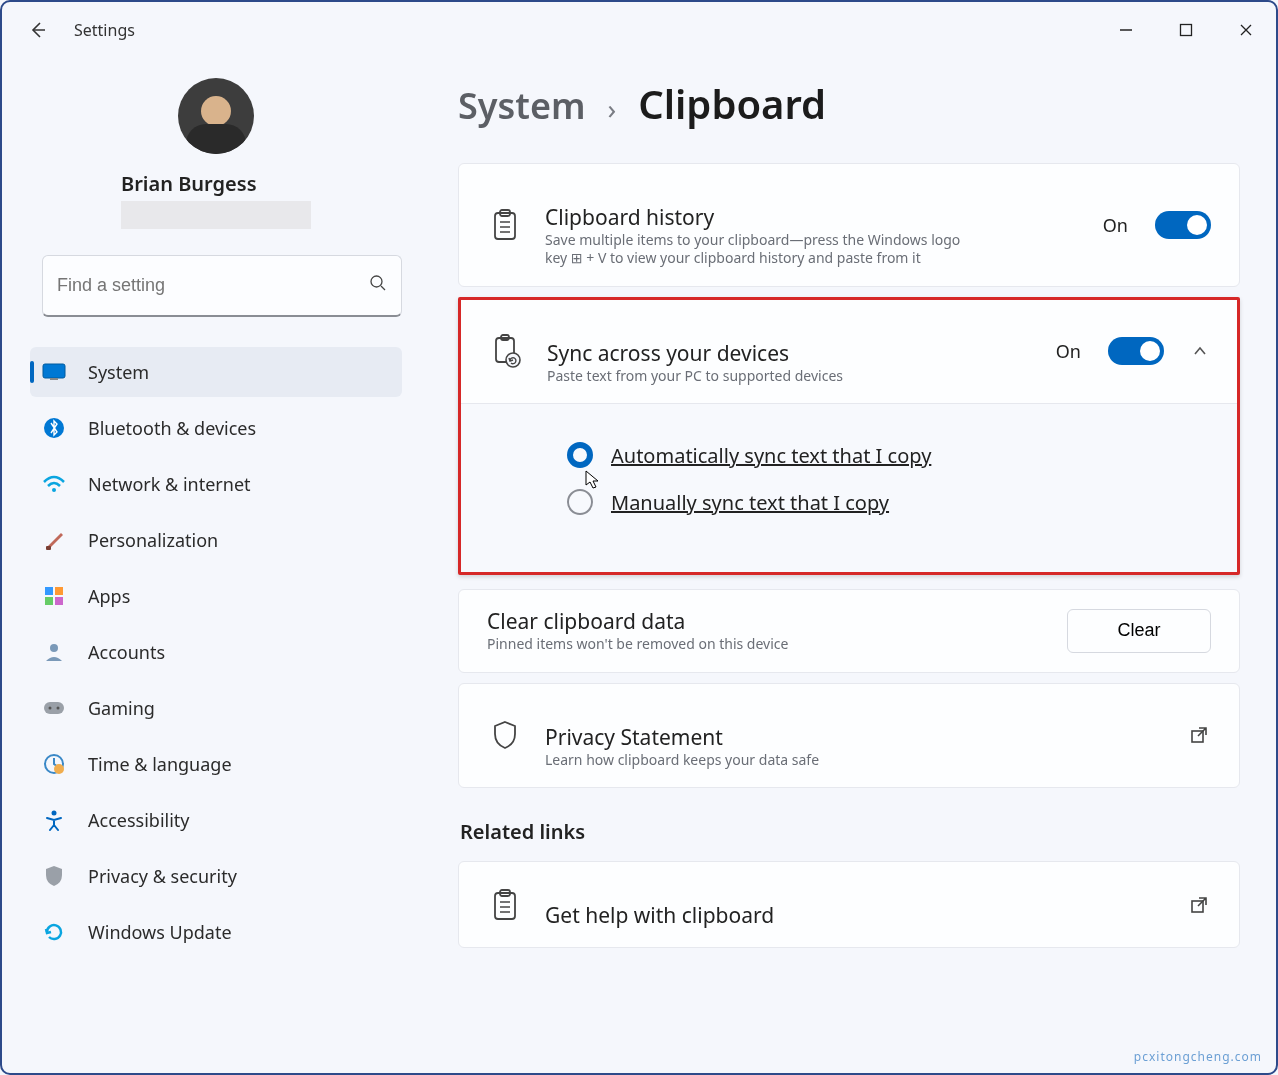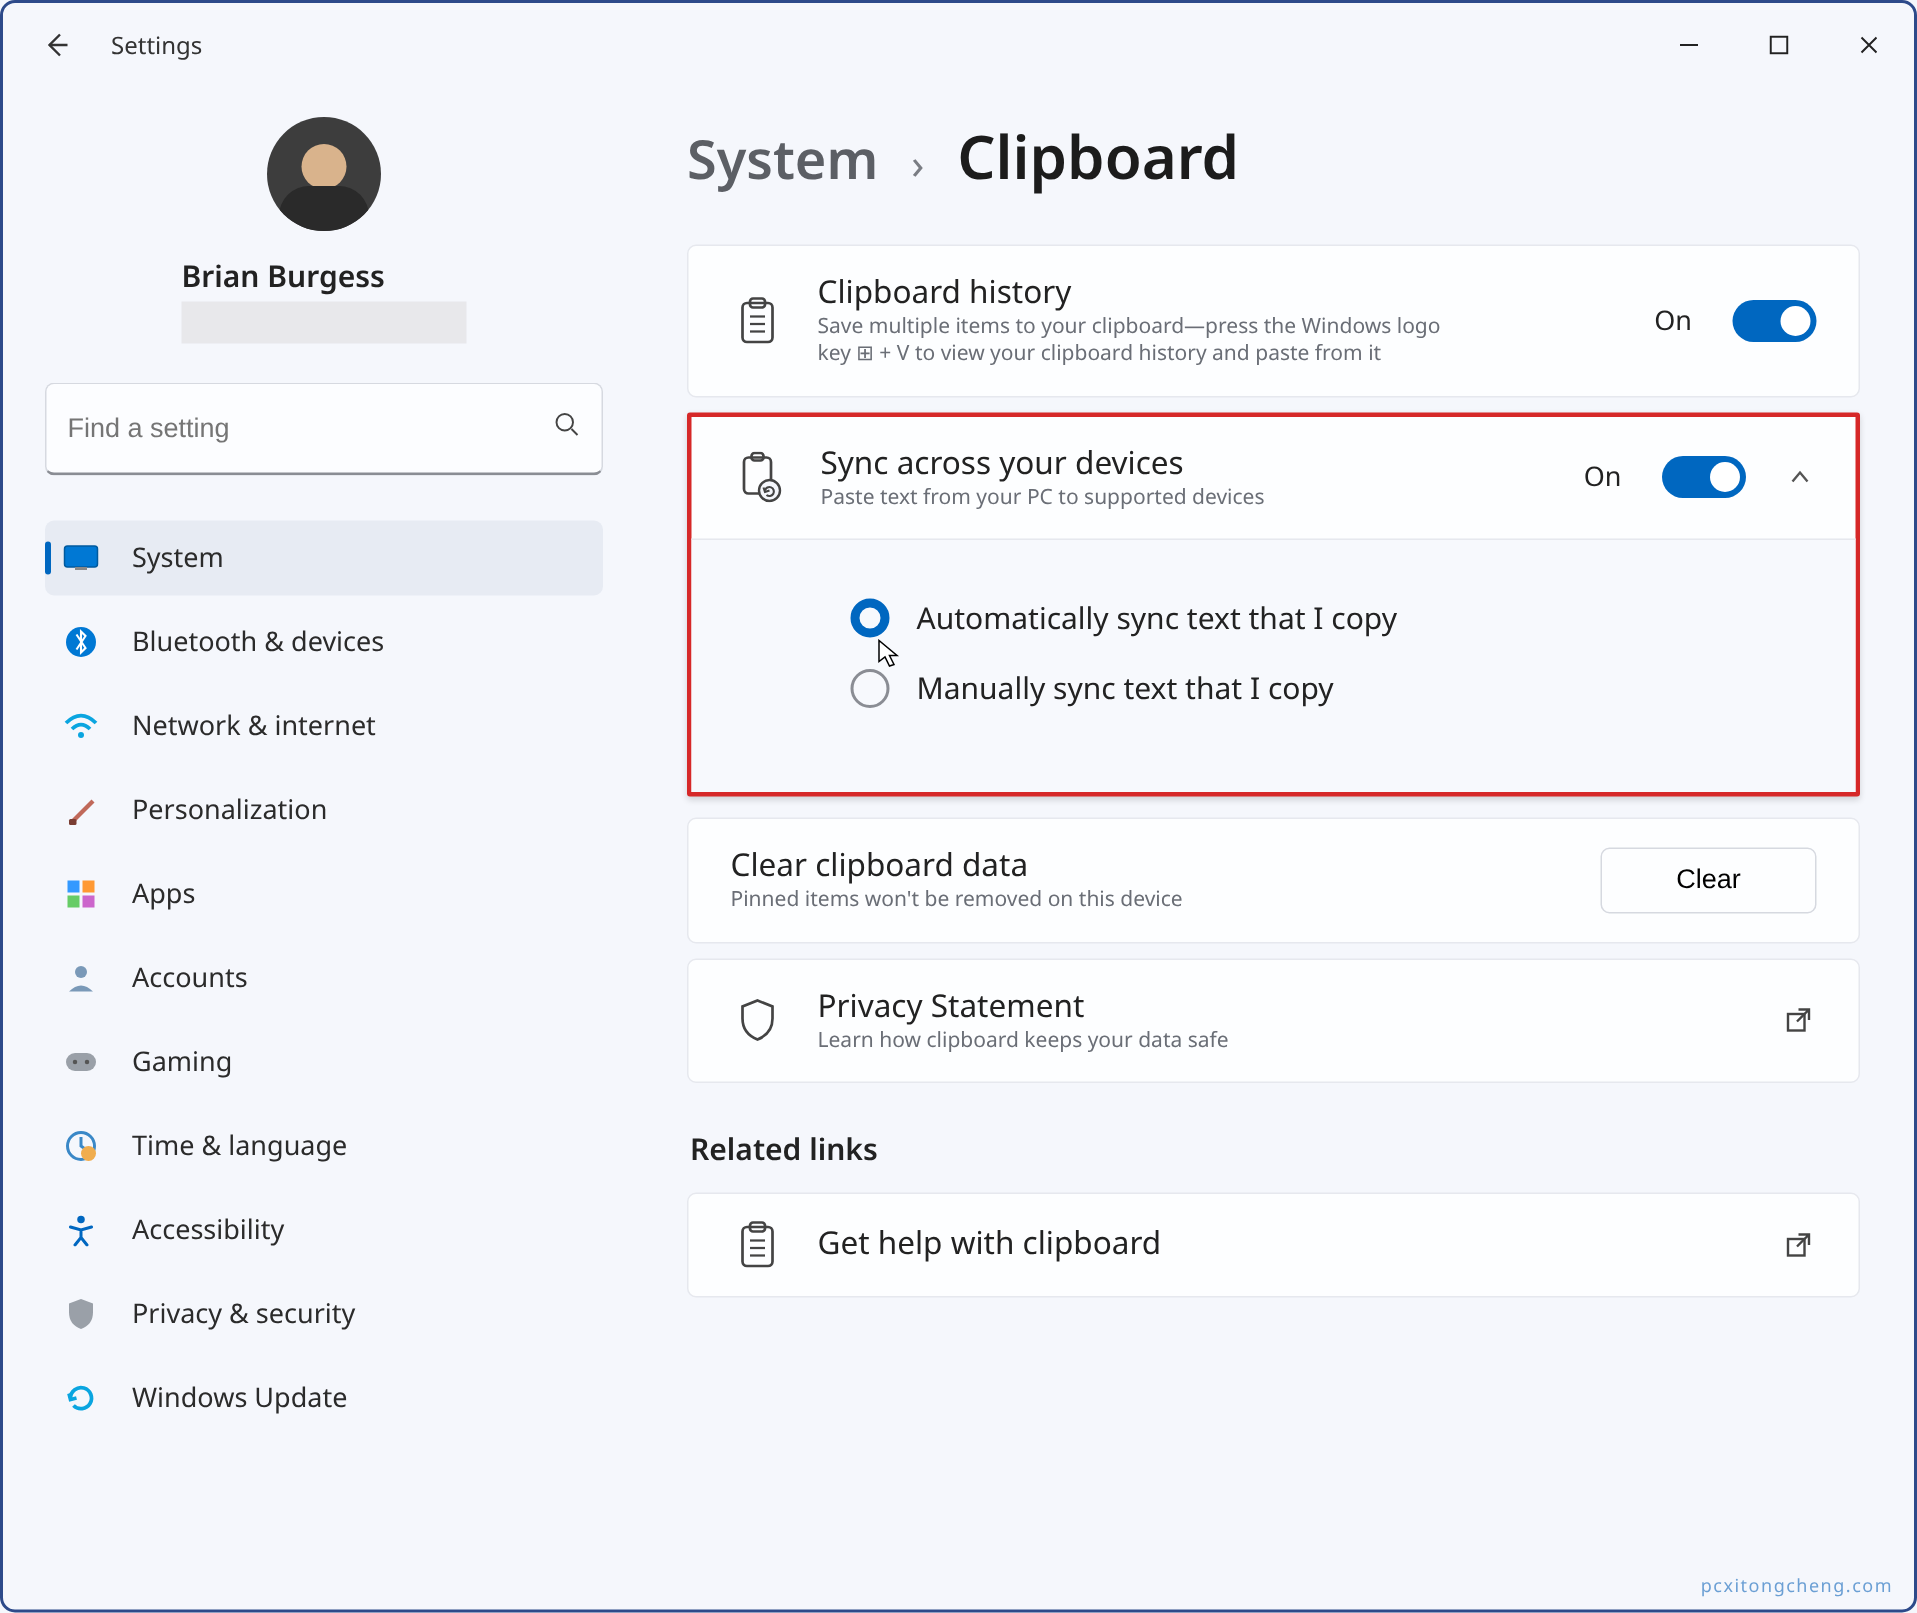--- a/index.html
+++ b/index.html
@@ -76,20 +76,21 @@
   }
   .search {
     display: flex; align-items: center;
     background: #fcfdff;
     border: 1px solid #d6d9e0;
     border-bottom: 2px solid #8a8d94;
     border-radius: 6px;
     height: 62px;
     padding: 16px 14px;
     margin-bottom: 30px;
+    margin-left: 12px;
   }
   .search input {
     flex: 1; border: none; outline: none;
     font-size: 18px; color: #565656;
     background: transparent;
   }
   .nav-list { list-style: none; }
   .nav-item {
     display: flex; align-items: center; gap: 22px;
     height: 50px;
@@ -142,21 +143,21 @@
   .card-row {
     display: flex; align-items: center;
     padding: 18px 28px;
     gap: 22px;
   }
   .settings-icon {
     width: 36px;
     display: flex; align-items: center; justify-content: center;
     flex-shrink: 0;
   }
-  .settings-text { flex: 1; }
+  .settings-text { flex: 1; margin-top: 22px; }
   .settings-title {
     font-size: 21px; color: #222; line-height: 1.3;
   }
   .settings-desc {
     font-size: 14px; color: #6a6e76; line-height: 1.3;
     max-width: 440px;
   }
   .settings-right {
     display: flex; align-items: center; gap: 27px;
   }
@@ -185,25 +186,26 @@
     margin-bottom: 14px;
     box-shadow: 0 2px 4px rgba(0,0,0,0.15);
     background: #fdfeff;
   }
   .sync-options {
     padding: 18px 28px 36px 106px;
     border-top: 1px solid #e6e8ee;
     background: #f7f9fd;
   }
   .radio-row {
-    display: flex; align-items: center; gap: 18px;
+    display: flex; gap: 18px;
     margin: 20px 0;
     font-size: 20px;
     cursor: pointer;
     position: relative;
+    text-decoration: underline;
   }
   .radio {
     width: 26px; height: 26px;
     border: 2px solid #8a8d94;
     border-radius: 50%;
     display: flex; align-items: center; justify-content: center;
     flex-shrink: 0;
   }
   .radio.checked {
     border: 6px solid #0067c0;

